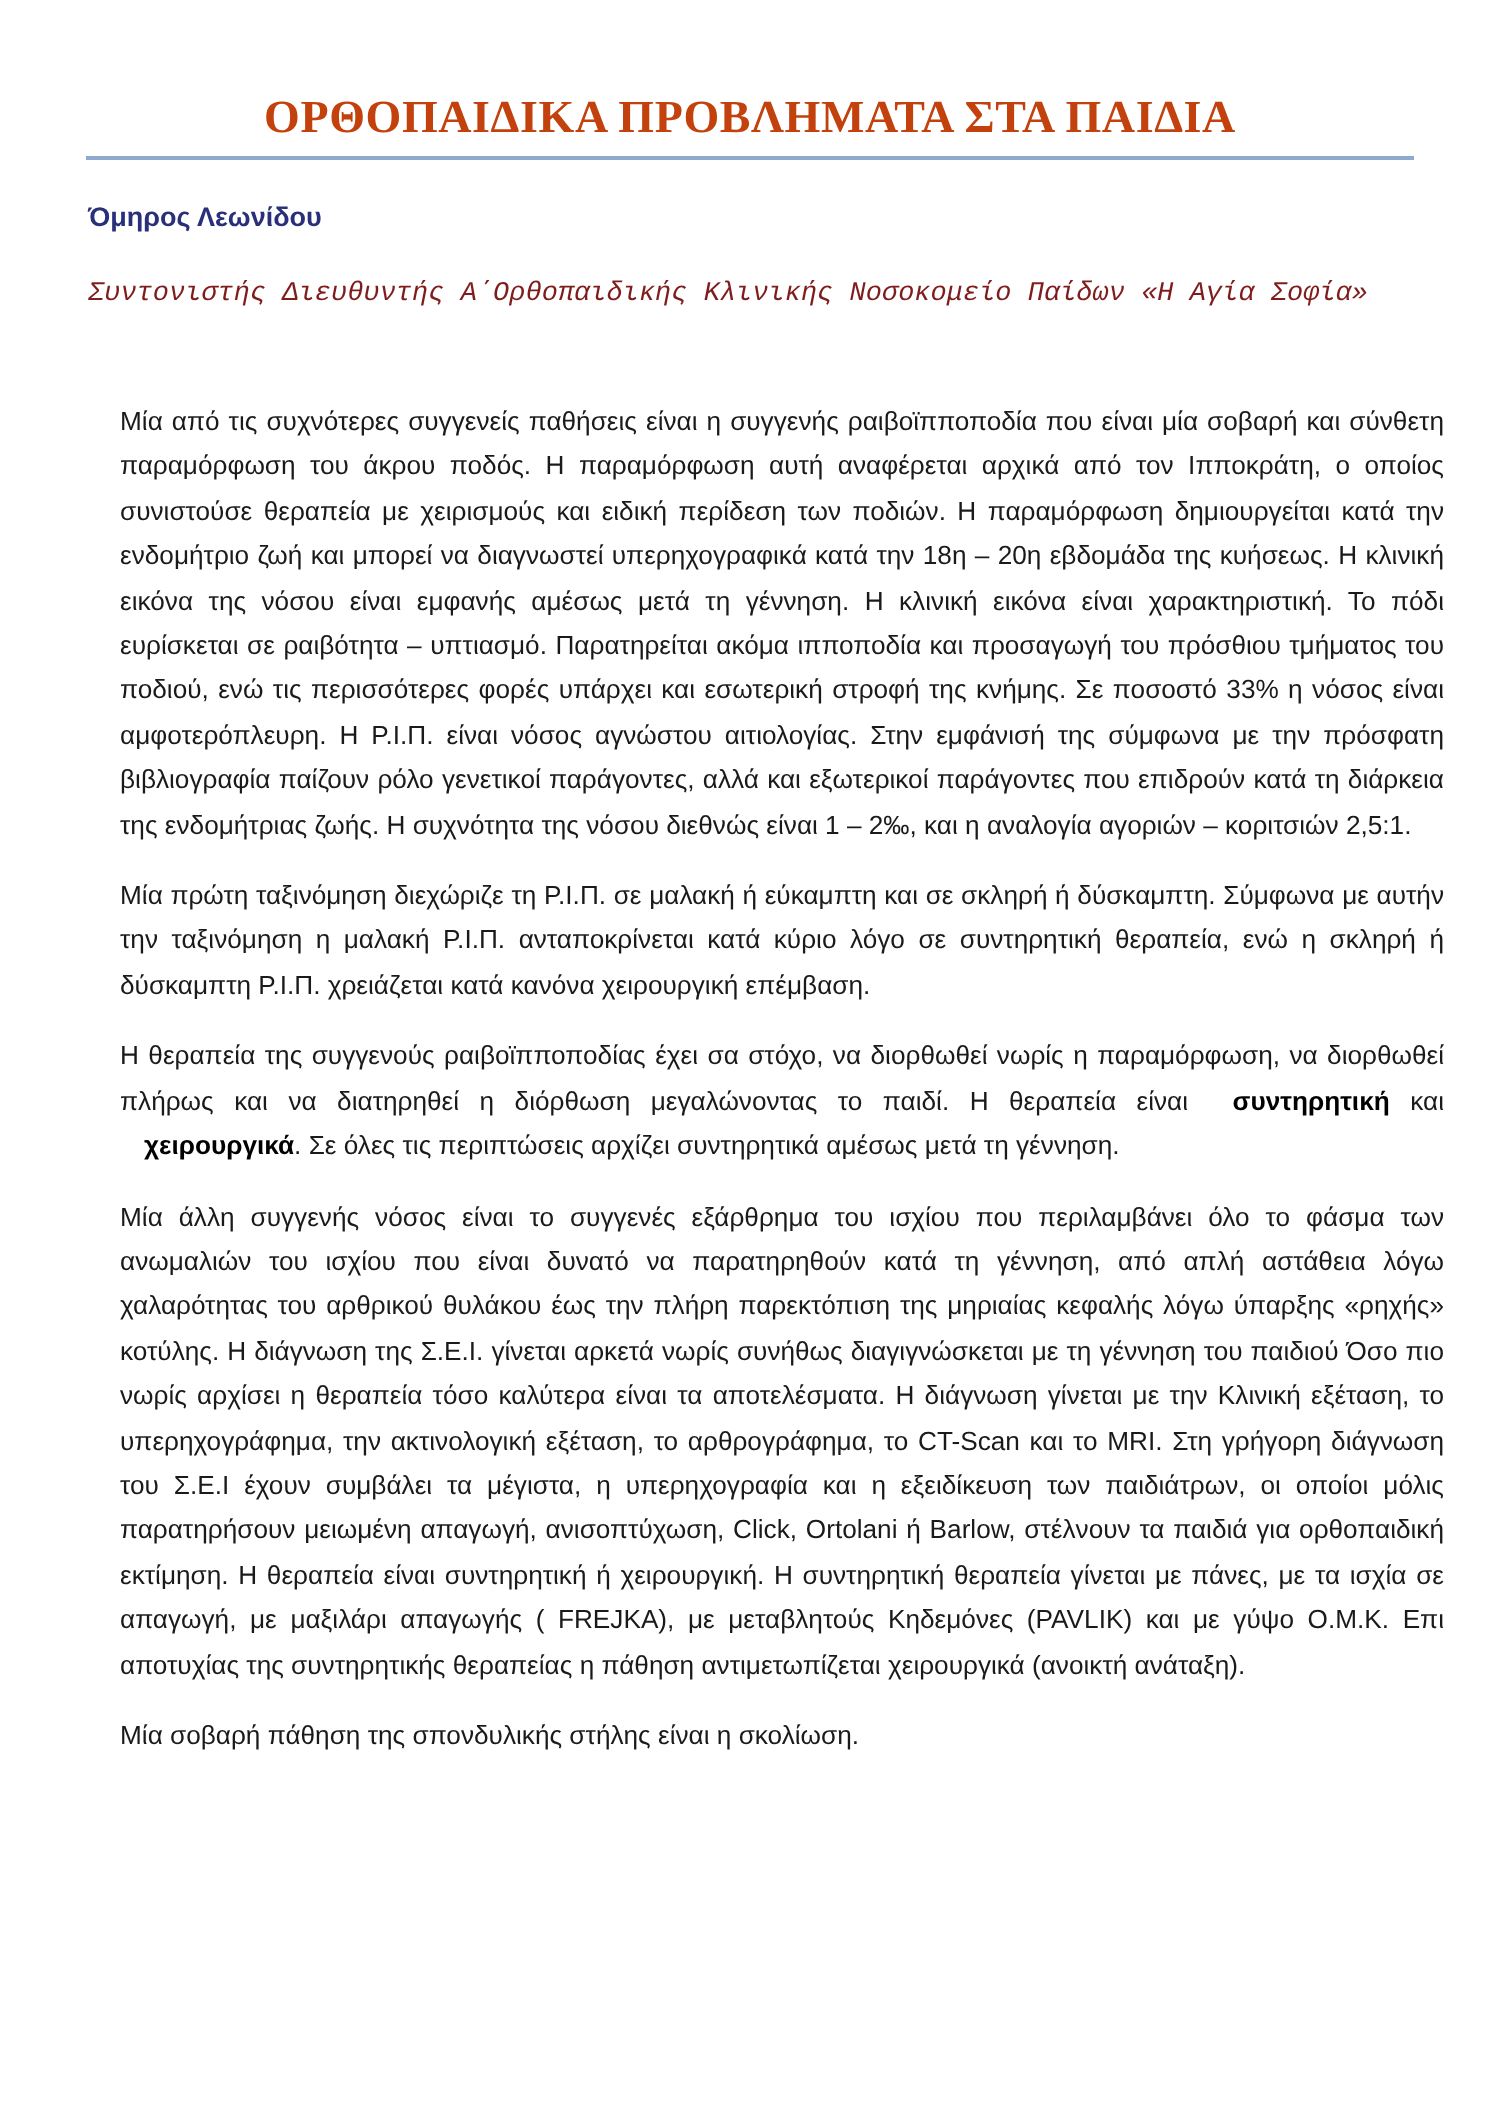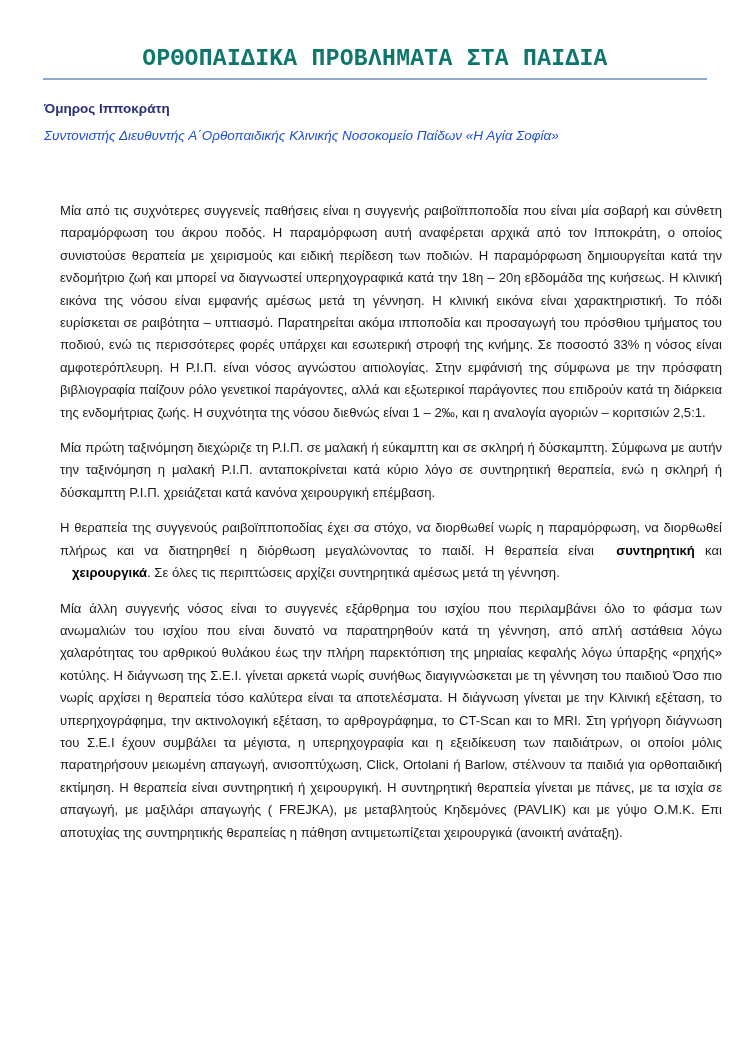--- a/index.html
+++ b/index.html
@@ -21,25 +21,25 @@
       top: 0;
       width: 662px;
     }
     .title {
       margin: 0;
       position: absolute;
       top: 44px;
       left: 0;
       width: 662px;
       text-align: center;
-      font-family: Liberation Mono, monospace;
+      font-family: Liberation Serif, serif;
       font-weight: bold;
       font-size: 23px;
       letter-spacing: 0.3px;
-      color: #0f766e;
+      color: #c2410c;
       line-height: 30px;
     }
     .rule {
       position: absolute;
       top: 78px;
       left: -1px;
       width: 664px;
       height: 2px;
       background: #8fa9cf;
     }
@@ -47,26 +47,27 @@
       position: absolute;
       top: 99px;
       left: 0;
       font-size: 13.5px;
       font-weight: bold;
       color: #2a2f7a;
       line-height: 20px;
     }
     .affiliation {
       position: absolute;
-      top: 126px;
+      top: 138px;
       left: 0;
       font-size: 13.5px;
       font-style: italic;
-      color: #1d4ed8;
+      color: #7f1d1d;
       line-height: 20px;
+      font-family: Liberation Mono, monospace;
     }
     .body {
       position: absolute;
       top: 200px;
       left: 16px;
       width: 662px;
     }
     .body p {
       margin: 0 0 13px 0;
       font-size: 13.1px;
@@ -79,22 +80,23 @@
       color: #000;
       margin-left: 12px;
     }
   </style>
 </head>
 <body>
 
 <div class="page">
   <h1 class="title">ΟΡΘΟΠΑΙΔΙΚΑ ΠΡΟΒΛΗΜΑΤΑ ΣΤΑ ΠΑΙΔΙΑ</h1>
   <div class="rule"></div>
-  <div class="author">Όμηρος Ιπποκράτη</div>
+  <div class="author">Όμηρος Λεωνίδου</div>
   <div class="affiliation">Συντονιστής Διευθυντής Α΄Ορθοπαιδικής Κλινικής Νοσοκομείο Παίδων «Η Αγία Σοφία»</div>
 
   <div class="body">
     <p>Μία από τις συχνότερες συγγενείς παθήσεις είναι η συγγενής ραιβοϊπποποδία που είναι μία σοβαρή και σύνθετη παραμόρφωση του άκρου ποδός. Η παραμόρφωση αυτή αναφέρεται αρχικά από τον Ιπποκράτη, ο οποίος συνιστούσε θεραπεία με χειρισμούς και ειδική περίδεση των ποδιών. Η παραμόρφωση δημιουργείται κατά την ενδομήτριο ζωή και μπορεί να διαγνωστεί υπερηχογραφικά κατά την 18η – 20η εβδομάδα της κυήσεως. Η κλινική εικόνα της νόσου είναι εμφανής αμέσως μετά τη γέννηση. Η κλινική εικόνα είναι χαρακτηριστική. Το πόδι ευρίσκεται σε ραιβότητα – υπτιασμό. Παρατηρείται ακόμα ιπποποδία και προσαγωγή του πρόσθιου τμήματος του ποδιού, ενώ τις περισσότερες φορές υπάρχει και εσωτερική στροφή της κνήμης. Σε ποσοστό 33% η νόσος είναι αμφοτερόπλευρη. Η Ρ.Ι.Π. είναι νόσος αγνώστου αιτιολογίας. Στην εμφάνισή της σύμφωνα με την πρόσφατη βιβλιογραφία παίζουν ρόλο γενετικοί παράγοντες, αλλά και εξωτερικοί παράγοντες που επιδρούν κατά τη διάρκεια της ενδομήτριας ζωής. Η συχνότητα της νόσου διεθνώς είναι 1 – 2‰, και η αναλογία αγοριών – κοριτσιών 2,5:1.</p>
     <p>Μία πρώτη ταξινόμηση διεχώριζε τη Ρ.Ι.Π. σε μαλακή ή εύκαμπτη και σε σκληρή ή δύσκαμπτη. Σύμφωνα με αυτήν την ταξινόμηση η μαλακή Ρ.Ι.Π. ανταποκρίνεται κατά κύριο λόγο σε συντηρητική θεραπεία, ενώ η σκληρή ή δύσκαμπτη Ρ.Ι.Π. χρειάζεται κατά κανόνα χειρουργική επέμβαση.</p>
     <p><span>Η θεραπεία της συγγενούς ραιβοϊπποποδίας έχει σα στόχο, να διορθωθεί νωρίς η παραμόρφωση, να διορθωθεί πλήρως και να διατηρηθεί η διόρθωση μεγαλώνοντας το παιδί. Η θεραπεία είναι </span><b>συντηρητική</b><span> και </span><b>χειρουργικά</b><span>. Σε όλες τις περιπτώσεις αρχίζει συντηρητικά αμέσως μετά τη γέννηση.</span></p>
     <p>Μία άλλη συγγενής νόσος είναι το συγγενές εξάρθρημα του ισχίου που περιλαμβάνει όλο το φάσμα των ανωμαλιών του ισχίου που είναι δυνατό να παρατηρηθούν κατά τη γέννηση, από απλή αστάθεια λόγω χαλαρότητας του αρθρικού θυλάκου έως την πλήρη παρεκτόπιση της μηριαίας κεφαλής λόγω ύπαρξης «ρηχής» κοτύλης. Η διάγνωση της Σ.Ε.Ι. γίνεται αρκετά νωρίς συνήθως διαγιγνώσκεται με τη γέννηση του παιδιού Όσο πιο νωρίς αρχίσει η θεραπεία τόσο καλύτερα είναι τα αποτελέσματα. Η διάγνωση γίνεται με την Κλινική εξέταση, το υπερηχογράφημα, την ακτινολογική εξέταση, το αρθρογράφημα, το CT-Scan και το MRI. Στη γρήγορη διάγνωση του Σ.Ε.Ι έχουν συμβάλει τα μέγιστα, η υπερηχογραφία και η εξειδίκευση των παιδιάτρων, οι οποίοι μόλις παρατηρήσουν μειωμένη απαγωγή, ανισοπτύχωση, Click, Ortolani ή Barlow, στέλνουν τα παιδιά για ορθοπαιδική εκτίμηση. Η θεραπεία είναι συντηρητική ή χειρουργική. Η συντηρητική θεραπεία γίνεται με πάνες, με τα ισχία σε απαγωγή, με μαξιλάρι απαγωγής ( FREJKA), με μεταβλητούς Κηδεμόνες (PAVLIK) και με γύψο Ο.Μ.Κ. Επι αποτυχίας της συντηρητικής θεραπείας η πάθηση αντιμετωπίζεται χειρουργικά (ανοικτή ανάταξη).</p>
+    <p>Μία σοβαρή πάθηση της σπονδυλικής στήλης είναι η σκολίωση.</p>
   </div>
 </div>
 
 </body></html>

